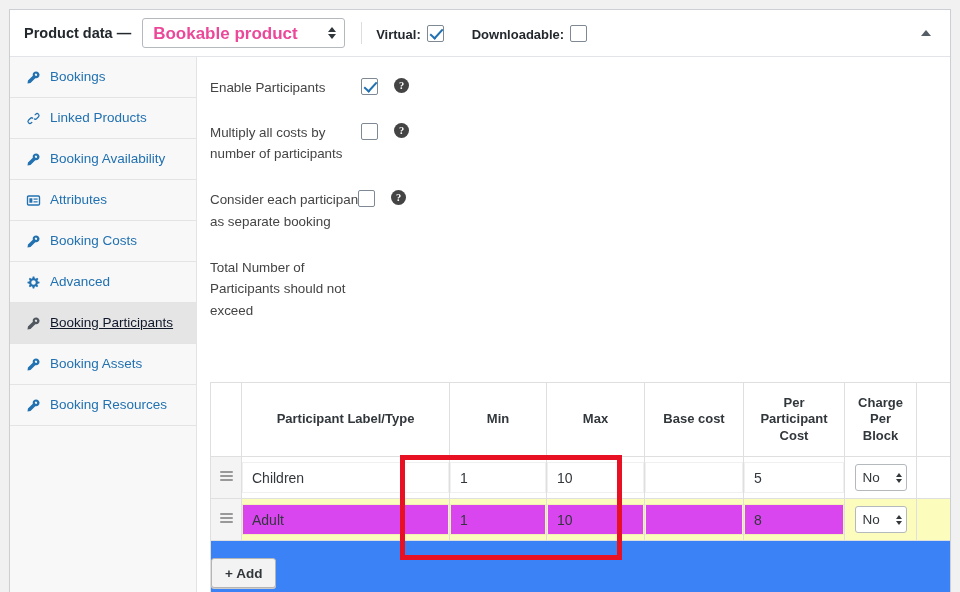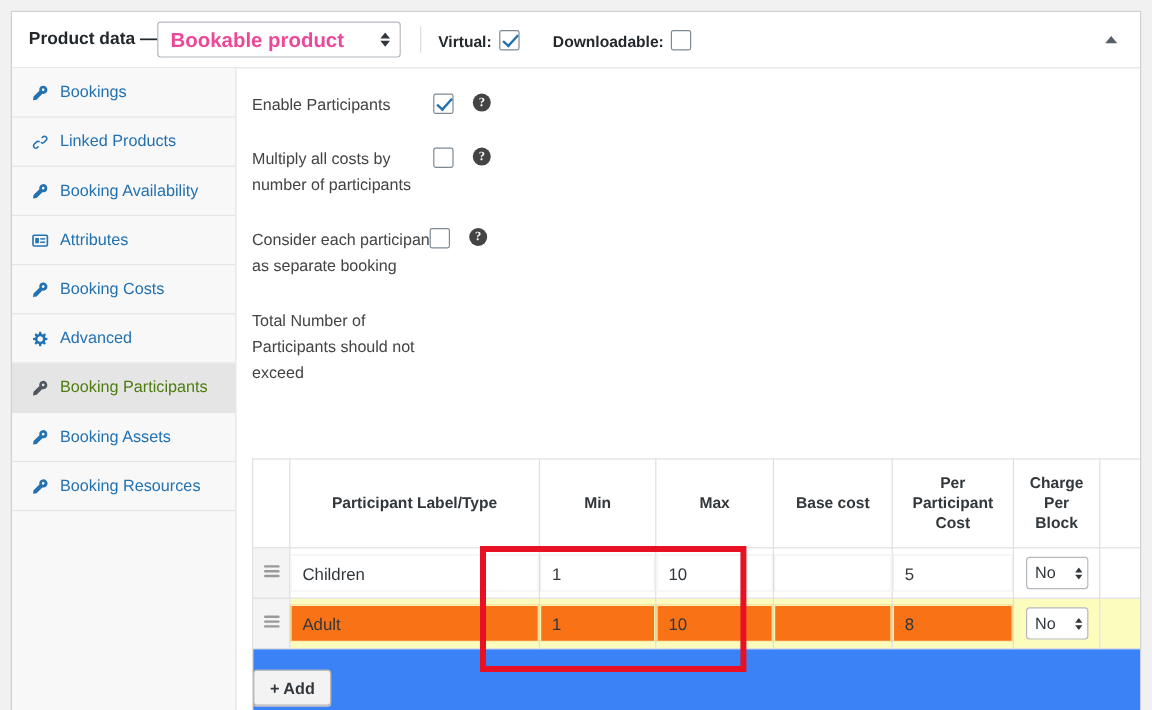--- a/index.html
+++ b/index.html
@@ -30,20 +30,21 @@
     border-bottom: 1px solid #e2e4e7;
     display: flex;
     align-items: center;
     padding: 0 14px;
     background: #fff;
   }
   #panel-title {
     font-size: 14.5px;
     font-weight: bold;
     color: #23282d;
+    margin-right: 11px;
     white-space: nowrap;
   }
   .wc-select {
     appearance: none;
     -webkit-appearance: none;
     height: 30px;
     border: 1px solid #b4b9be;
     border-radius: 3px;
     background: #fff;
     font-family: "Liberation Sans", sans-serif;
@@ -145,22 +146,23 @@
     height: 41px;
     padding-left: 15px;
     border-bottom: 1px solid #e4e4e4;
     font-size: 13.5px;
     color: #2271b1;
     cursor: pointer;
     white-space: nowrap;
   }
   .tab-item.active {
     background: #e5e5e5;
-    color: #4d7c0f;
+    color: #0f172a;
     font-weight: normal;
+    text-decoration: underline;
   }
   .tab-icon {
     width: 16px; height: 16px;
     margin-right: 9px;
     flex: 0 0 16px;
     display: flex; align-items: center; justify-content: center;
   }
   .tab-icon svg { display: block; }
   .tab-label { line-height: 1; }
 
@@ -295,21 +297,21 @@
     border: 1px solid transparent;
     background: transparent;
     font-family: "Liberation Sans", sans-serif;
     font-size: 14px;
     color: #32373c;
     padding: 0 9px;
     outline: none;
   }
   td.cell-pad { padding: 5px 6px; vertical-align: middle; }
   tr:not(.highlighted) .cell-input { border-color: #f0f0f0; background: #fff; }
-  tr.highlighted .cell-input { border-color: #f2f2b5; background: #f97316; }
+  tr.highlighted .cell-input { border-color: #f2f2b5; background: #d946ef; }
 
   .cpb-cell { text-align: center; vertical-align: middle; }
   .mini-select-wrap {
     position: relative;
     display: inline-block;
   }
   .mini-select {
     appearance: none;
     -webkit-appearance: none;
     width: 52px;

